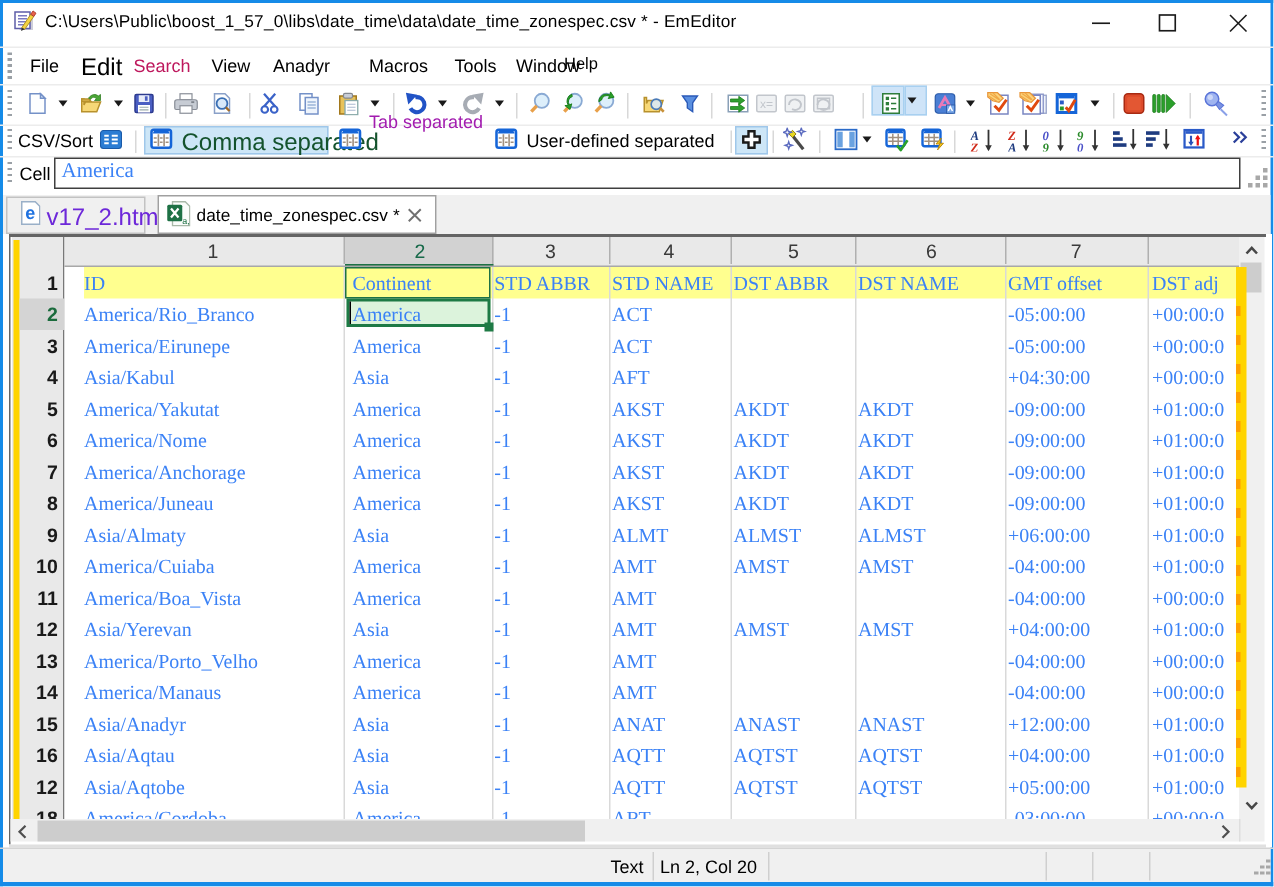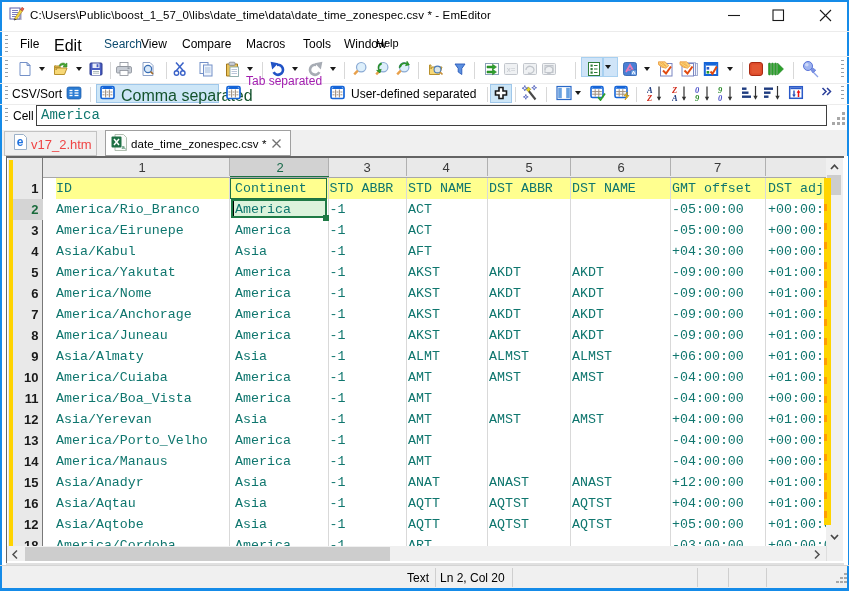--- a/index.html
+++ b/index.html
@@ -1,19 +1,19 @@
 <!DOCTYPE html>
 <html><head>
 <meta charset="utf-8">
 <style>
 *{margin:0;padding:0;box-sizing:border-box}
 html,body{width:849px;height:591px}
 body{position:relative;font-family:"Liberation Sans",sans-serif;background:#fff;overflow:hidden}
 .ab{position:absolute}
-.mono{font-family:Liberation Mono, monospace;font-size:13.3px;color:#0f766e;white-space:pre}
+.mono{font-family:Liberation Serif, serif;font-size:13.3px;color:#3b82f6;white-space:pre}
 .sep1{position:absolute;top:62px;width:1px;height:17px;background:#d8d8d8}
 .sep2{position:absolute;top:87px;width:1px;height:15px;background:#d8d8d8}
 .darr{position:absolute;width:0;height:0;border-left:3.5px solid transparent;border-right:3.5px solid transparent;border-top:4px solid #1a1a1a}
 .grip{position:absolute;width:3px;background-image:repeating-linear-gradient(to bottom,#9aa0a6 0 1.5px,transparent 1.5px 4px)}
 .ic{position:absolute;width:16px;height:16px;top:61px}
 .ic2{position:absolute;width:16px;height:16px;top:85px}
 .vline{position:absolute;top:0;width:1px;height:368px;background:#d9d9d9}
 .colh{position:absolute;top:157.5px;height:19px;font-size:13px;color:#3a3a3a;text-align:center;line-height:19px}
 .rnum{position:absolute;left:0;width:38.5px;height:21px;font-size:13px;font-weight:bold;color:#1a1a1a;text-align:right;line-height:21px}
 .sseg{position:absolute;top:2px;width:1px;height:19px;background:#cfcfcf}
@@ -42,23 +42,23 @@
   <line x1="2" y1="7.5" x2="14" y2="7.5" stroke="#1a1a1a" stroke-width="1.1"></line>
   <rect x="47" y="2" width="10.5" height="10.5" fill="none" stroke="#1a1a1a" stroke-width="1.1"></rect>
   <line x1="94" y1="2" x2="105" y2="13" stroke="#1a1a1a" stroke-width="1.1"></line>
   <line x1="105" y1="2" x2="94" y2="13" stroke="#1a1a1a" stroke-width="1.1"></line>
 </svg>
 
 <div class="ab" style="left:0;top:31px;width:849px;height:1px;background:#ececec"></div>
 <div class="grip" style="left:5px;top:35px;height:18px"></div>
 <div class="ab" style="top:37px;font-size:12px;color:#000;left:20px">File</div>
 <div class="ab" style="top:37px;font-size:16px;color:#000;left:54px">Edit</div>
-<div class="ab" style="top:37px;font-size:12px;color:#0c4a6e;left:104px">Search</div>
+<div class="ab" style="top:37px;font-size:12px;color:#be185d;left:89px">Search</div>
 <div class="ab" style="top:37px;font-size:12px;color:#000;left:141px">View</div>
-<div class="ab" style="top:37px;font-size:12px;color:#000;left:182px">Compare</div>
+<div class="ab" style="top:37px;font-size:12px;color:#000;left:182px">Anadyr</div>
 <div class="ab" style="top:37px;font-size:12px;color:#000;left:246px">Macros</div>
 <div class="ab" style="top:37px;font-size:12px;color:#000;left:303px">Tools</div>
 <div class="ab" style="top:37px;font-size:12px;color:#000;left:344px">Window</div>
 <div class="ab" style="top:37px;font-size:11px;color:#000000;left:376px">Help</div>
 <div class="ab" style="left:0;top:56px;width:849px;height:1px;background:#ececec"></div>
 
 <div class="grip" style="left:5px;top:60px;height:20px"></div>
 <svg class="ic" style="left:17px">
     <path d="M3 1.5 h7 l3 3 V14.5 H3 Z" fill="#fdfeff" stroke="#7491c8" stroke-width="1"></path>
     <path d="M10 1.5 l3 3 h-3 Z" fill="#dce8f8" stroke="#7491c8" stroke-width="1"></path>
@@ -408,21 +408,21 @@
 <div class="ab" style="left:842px;top:112px;width:3px;height:3px;background:#a8a8a8"></div>
 <div class="ab" style="left:842px;top:117px;width:3px;height:3px;background:#a8a8a8"></div>
 <div class="ab" style="left:842px;top:122px;width:3px;height:3px;background:#a8a8a8"></div>
 
 <div class="ab" style="left:2px;top:130px;width:845px;height:26px;background:#f0f0f0"></div>
 <div class="ab" style="left:3.5px;top:130.5px;width:93px;height:25px;background:#f0f0f0;border:1px solid #c2c2c2"></div>
 <svg class="ab" style="left:14px;top:134px" width="13" height="16" viewBox="0 0 13 16">
     <path d="M0.5 0.5 h9 l3 3 V15.5 H0.5 Z" fill="#fff" stroke="#9ab0c8" stroke-width="1"></path>
     <text x="6.2" y="12" font-size="12" font-weight="bold" fill="#1f72e0" text-anchor="middle" font-family="Liberation Sans">e</text>
   </svg>
-<div class="ab" style="left:31px;top:137px;font-size:13px;color:#ef4444">v17_2.htm</div>
+<div class="ab" style="left:31px;top:137px;font-size:16px;color:#6d28d9">v17_2.htm</div>
 <div class="ab" style="left:105px;top:129.5px;width:186px;height:26px;background:#fff;border:1px solid #a0a0a0"></div>
 <svg class="ab" style="left:111px;top:134px" width="16" height="17" viewBox="0 0 16 17">
     <path d="M4 0.5 h8.5 l3 3 V16.5 H4 Z" fill="#fafcfa" stroke="#a8b8a8" stroke-width="0.9"></path>
     <rect x="0.5" y="2.5" width="10" height="11" rx="1" fill="#1e7145"></rect>
     <path d="M3 5 L8 11 M8 5 L3 11" stroke="#fff" stroke-width="1.5"></path>
     <text x="13" y="15" font-size="6" fill="#1e7145" text-anchor="middle" font-family="Liberation Sans">a,</text>
   </svg>
 <div class="ab" style="left:131px;top:137.5px;font-size:11.5px;letter-spacing:0.05px;color:#000">date_time_zonespec.csv *</div>
 <svg class="ab" style="left:271px;top:138px" width="11" height="11" viewBox="0 0 11 11">
     <path d="M1.5 1.5 L9.5 9.5 M9.5 1.5 L1.5 9.5" stroke="#707070" stroke-width="1.3"></path>

